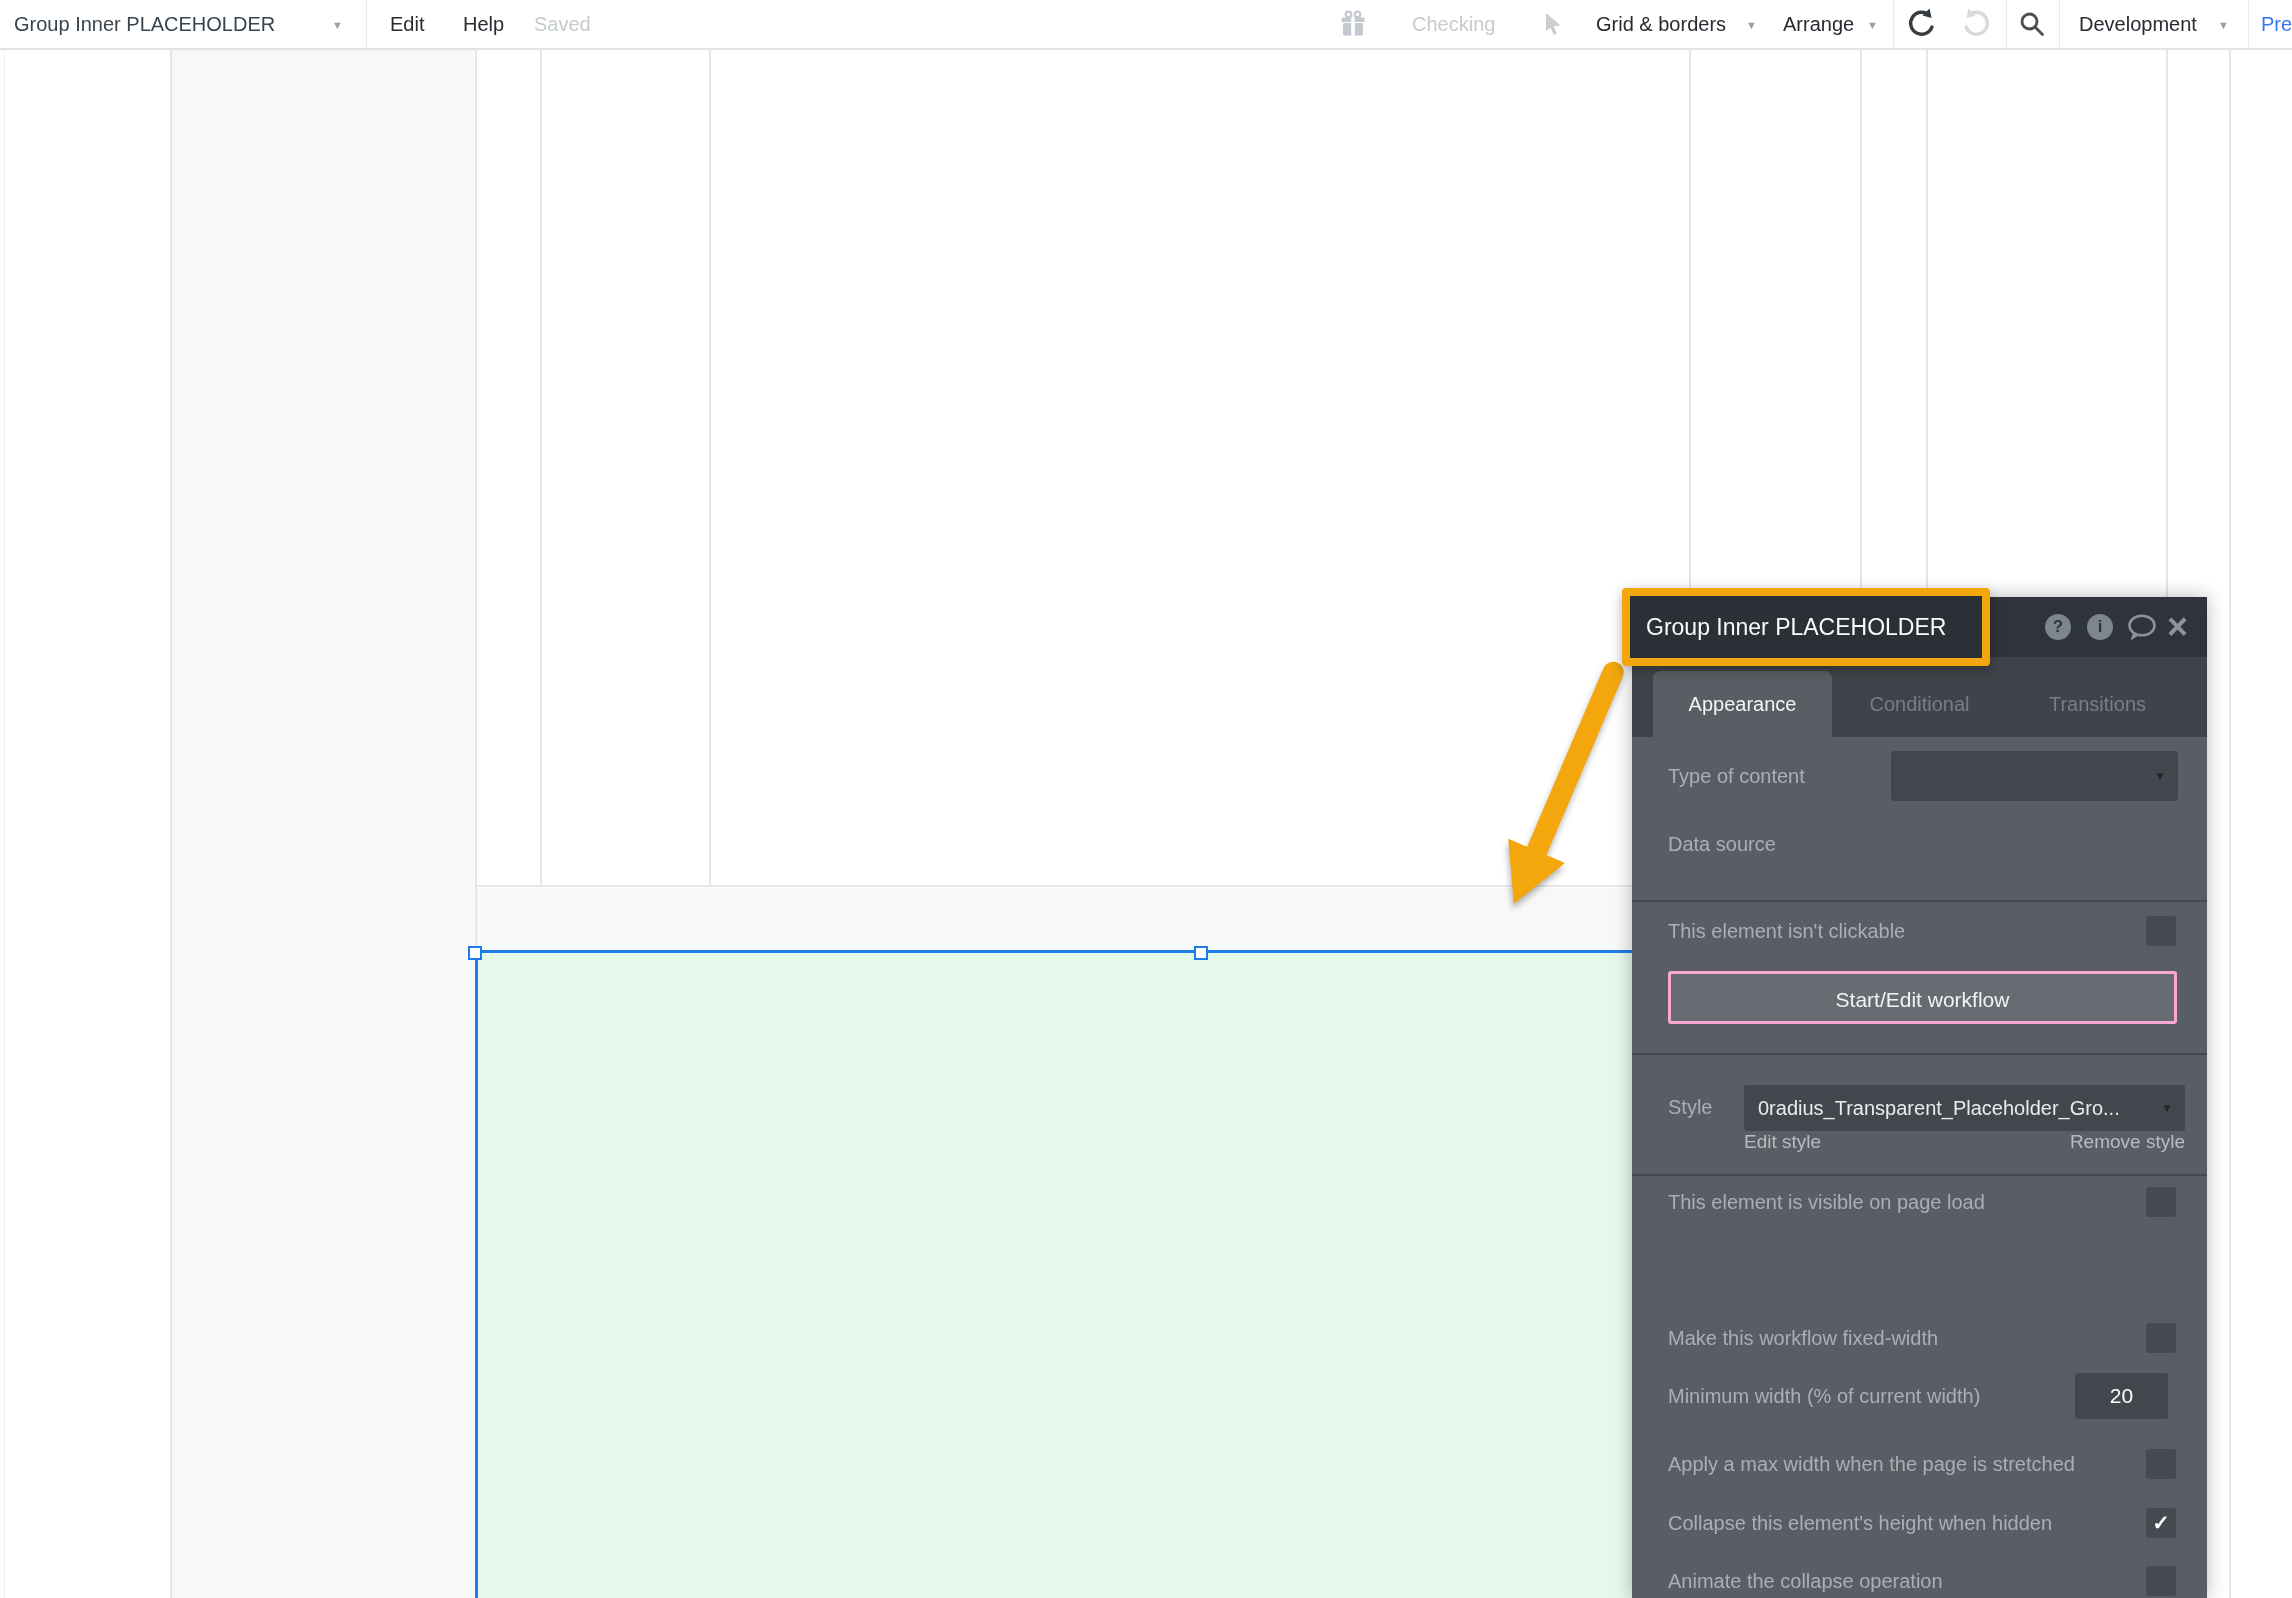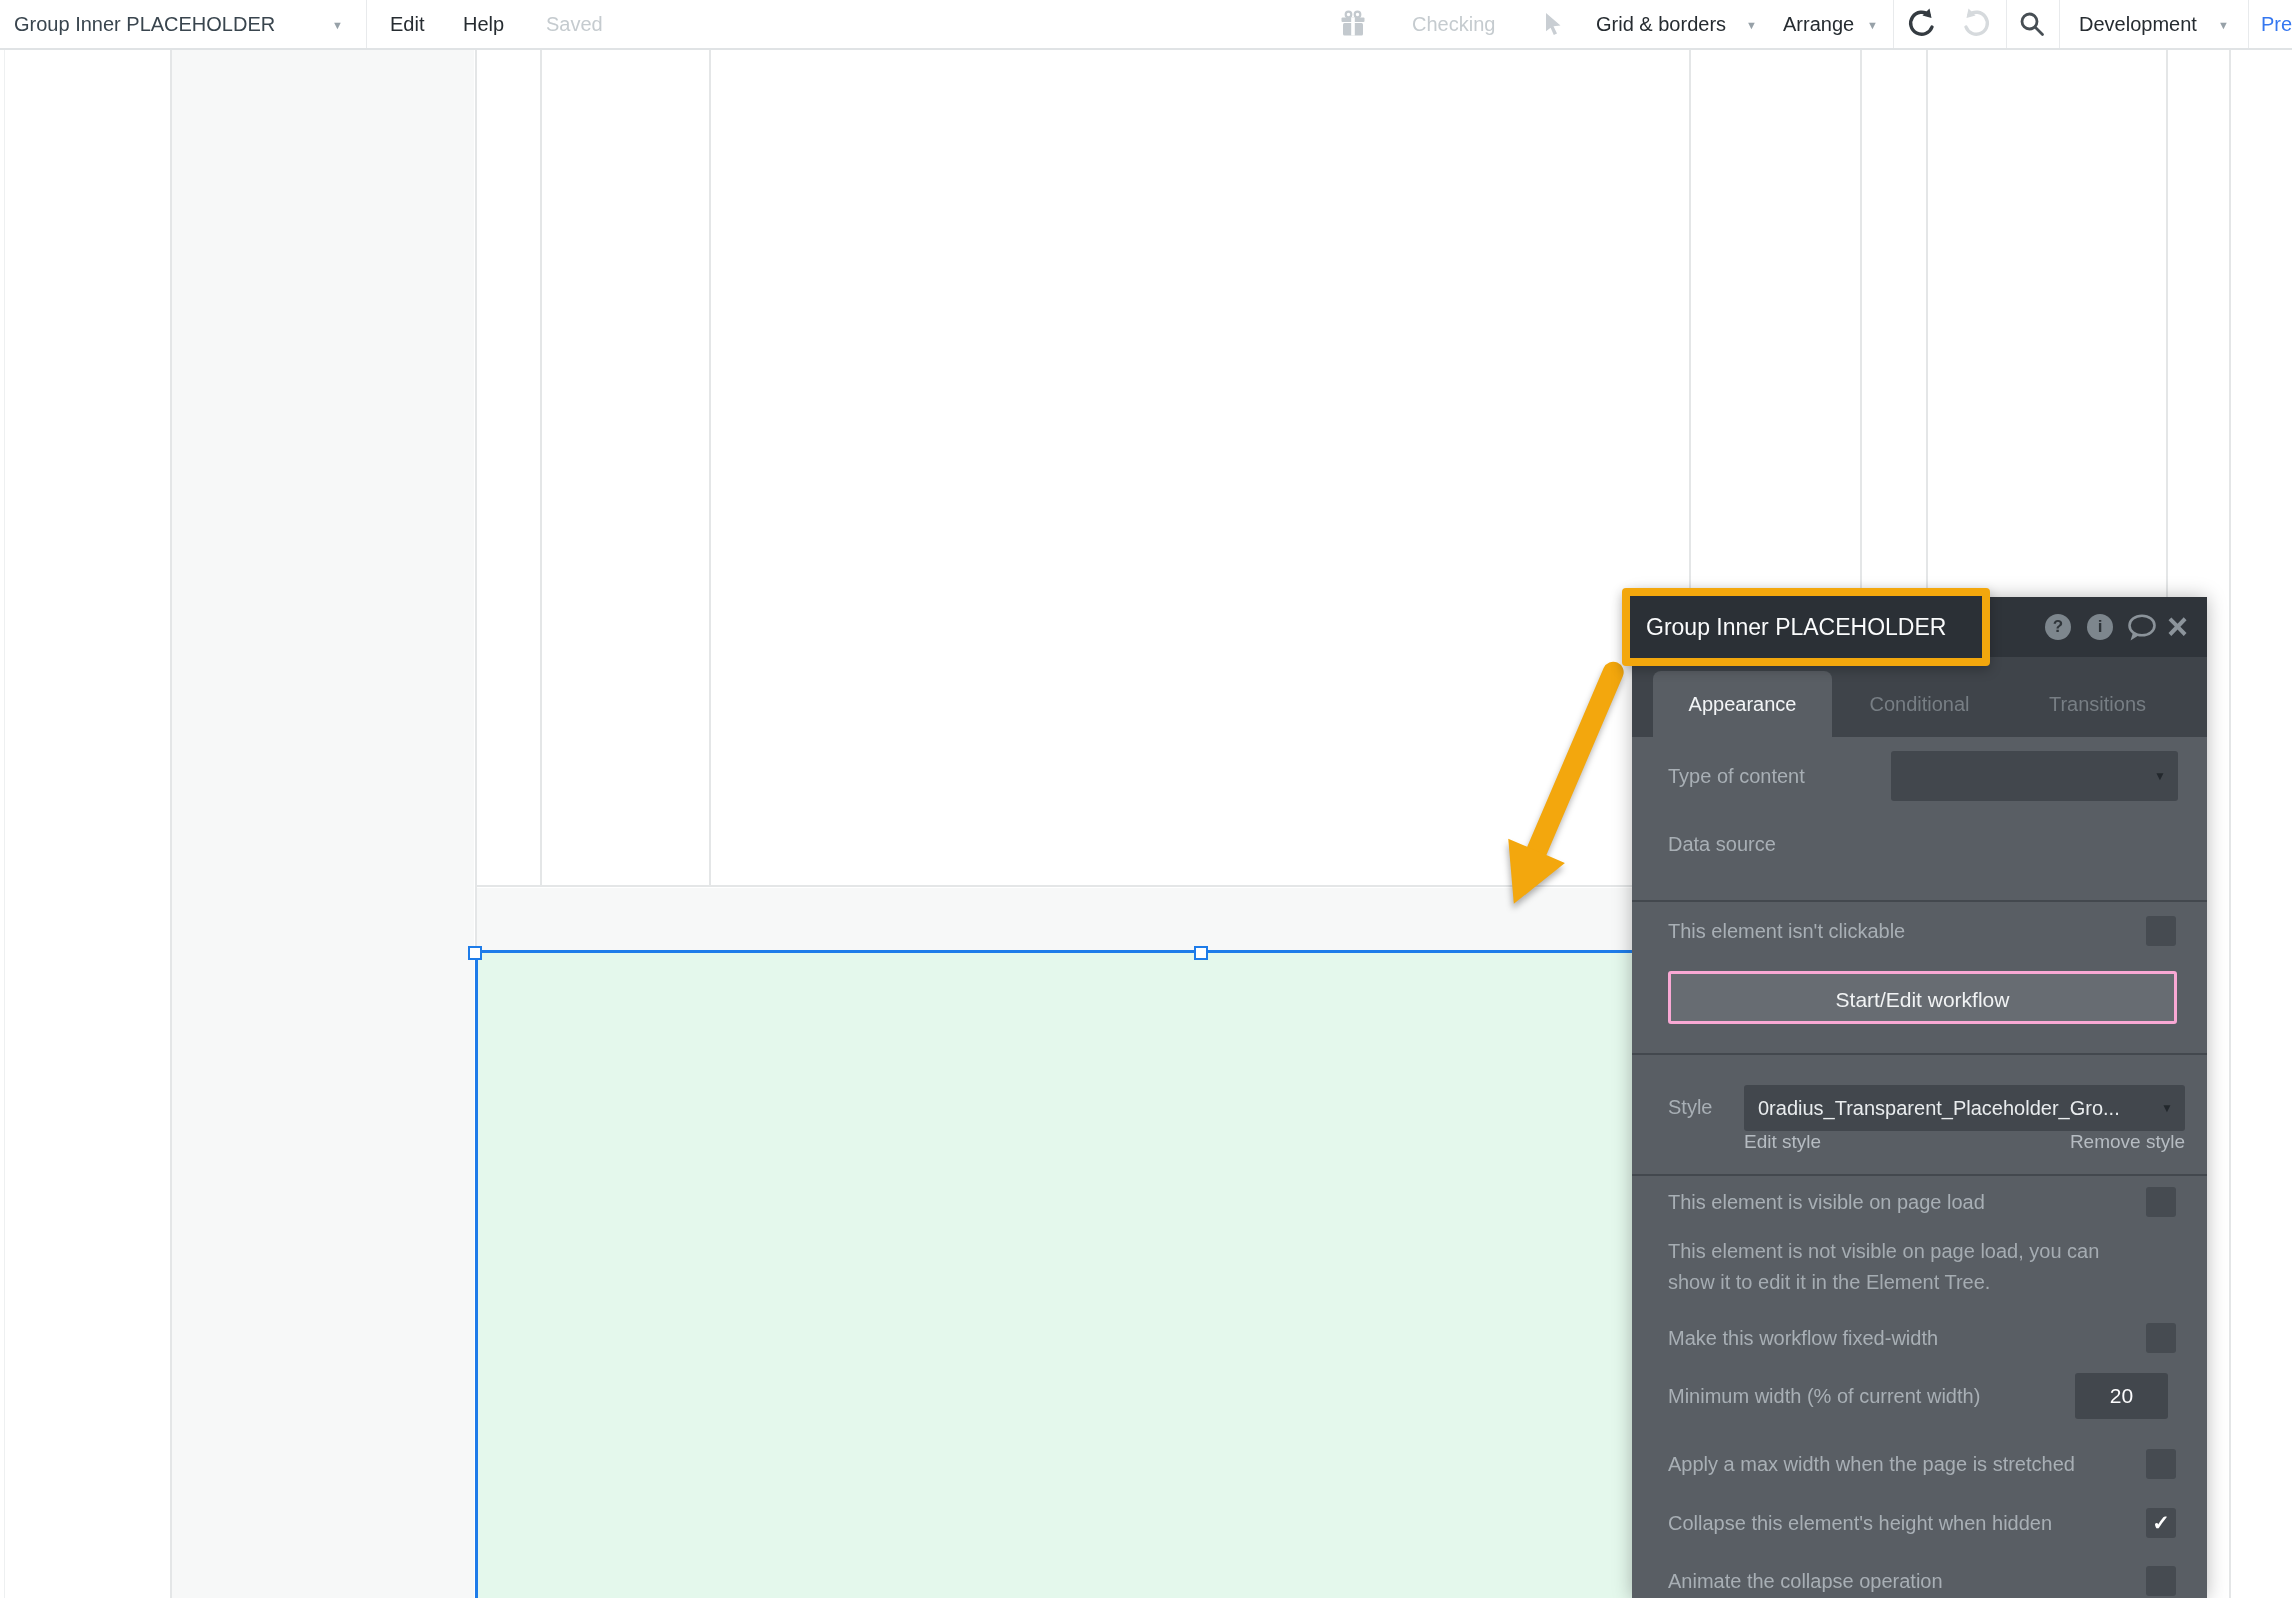--- a/index.html
+++ b/index.html
@@ -125,24 +125,20 @@
       <span class="val">0radius_Transparent_Placeholder_Gro...</span>
       <span class="selcaret">▼</span>
     </div>
     <div class="plink" style="left:112px;top:533px;">Edit style</div>
     <div class="plink" style="right:22px;top:533px;">Remove style</div>
 
     <div class="pdivider" style="top:577px;"></div>
 
     <div class="plabel" style="top:593px;">This element is visible on page load</div>
     <div class="cb" style="top:590px;"></div>
-    <div class="pnote" style="top:639px;">
-      <span>This element is not visible on page load, you can</span><br>
-      <span>show it to edit it in the Element Tree.</span>
-    </div>
 
     <div class="plabel" style="top:729px;">Make this workflow fixed-width</div>
     <div class="cb" style="top:726px;"></div>
 
     <div class="plabel" style="top:787px;">Minimum width (% of current width)</div>
     <div class="pinput" style="left:443px;top:776px;width:93px;height:46px;line-height:46px;">20</div>
 
     <div class="plabel" style="top:855px;">Apply a max width when the page is stretched</div>
     <div class="cb" style="top:852px;"></div>
 
@@ -158,21 +154,21 @@
   </div>
 
   <div class="toolbar">
     <div style="position:absolute;left:0;top:0;width:366px;height:48px;">
       <span class="tbtext tbsel" style="left:14px;">Group Inner PLACEHOLDER</span>
       <span class="tbcaret" style="left:332px;">▼</span>
     </div>
     <div class="tbsep" style="left:366px;"></div>
     <span class="tbtext" style="left:390px;">Edit</span>
     <span class="tbtext" style="left:463px;">Help</span>
-    <span class="tbtext tbdim" style="left:534px;margin-left:12px;">Saved</span>
+    <span class="tbtext tbdim" style="left:534px;">Saved</span>
 
     <svg class="tbicon" style="left:1340px;top:10px;" width="26" height="28" viewBox="0 0 26 28">
       <circle cx="8.5" cy="4.5" r="2.8" fill="none" stroke="#c3c9ce" stroke-width="2.2"></circle>
       <circle cx="17.5" cy="4.5" r="2.8" fill="none" stroke="#c3c9ce" stroke-width="2.2"></circle>
       <rect x="1.5" y="7.5" width="23" height="4.5" rx="1" fill="#c3c9ce"></rect>
       <rect x="3" y="13" width="20" height="12.5" rx="1.5" fill="#c3c9ce"></rect>
       <rect x="11.2" y="7.5" width="3.6" height="18" fill="#ffffff"></rect>
     </svg>
     <span class="tbtext tbdim" style="left:1412px;">Checking</span>
     <svg class="tbicon" style="left:1543px;top:12px;" width="22" height="24" viewBox="0 0 22 24">

